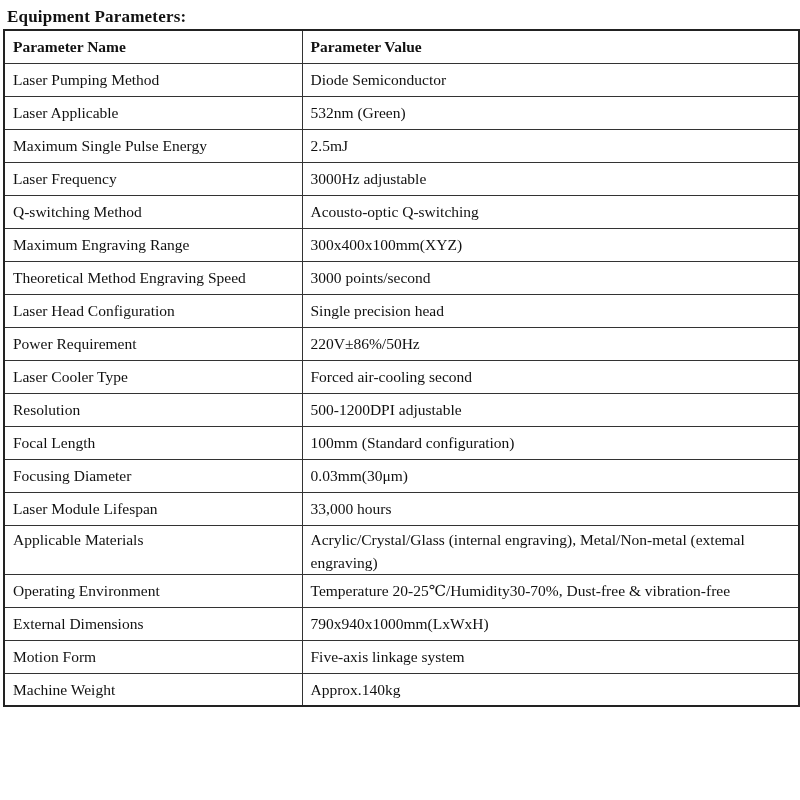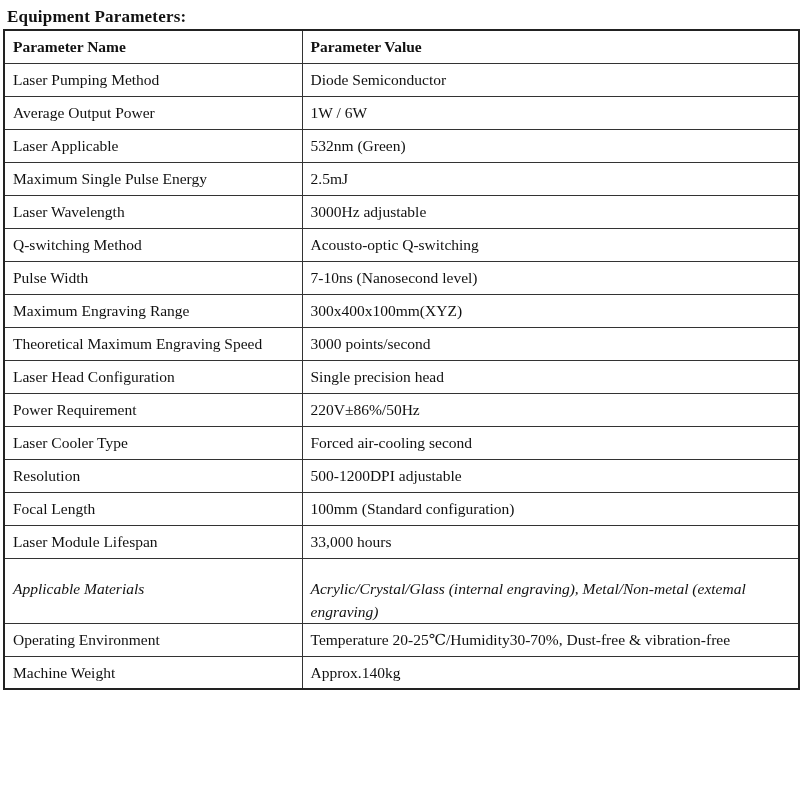--- a/index.html
+++ b/index.html
@@ -8,21 +8,21 @@
   .title { position:absolute; left:7px; top:7px; font-weight:bold; font-size:17px; letter-spacing:0.2px; }
   table { position:absolute; left:3px; top:29px; width:795px; border-collapse:collapse;
           border:2px solid #222; table-layout:fixed; }
   col.c1 { width:298px; }
   col.c2 { width:497px; }
   td, th { border:1px solid #333; padding:0 8px; font-size:15.5px; text-align:left;
            vertical-align:top; font-weight:normal; line-height:23px; }
   tr { height:33px;margin-left:20px; }
   td { padding-top:4px; }
   th { font-weight:bold; padding-top:4px; height:25px; }
-  tr.tall td { height:41px; padding-top:18px; line-height:23px;font-style:italic; }
+  tr.tall td { height:41px; padding-top:2px; line-height:23px; }
   .wm { position:absolute; left:300px; top:350px; width:210px; height:48px; pointer-events:none;
         color:rgba(160,160,160,0.35); font-style:italic; font-size:22px; font-weight:bold; }
 </style>
 </head>
 <body>
 
 <div class="title">Equipment  Parameters:</div>
 
 <table>
   <colgroup>
@@ -34,49 +34,41 @@
       <th>Parameter Name</th>
       <th>Parameter Value</th>
     </tr>
   </thead>
   <tbody id="tbody">
       <tr>
         <td>Laser Pumping Method</td>
         <td>Diode Semiconductor</td>
       </tr>
       <tr>
-        <td>Average Output Power</td>
-        <td>1W / 6W</td>
-      </tr>
-      <tr>
         <td>Laser Applicable</td>
         <td>532nm (Green)</td>
       </tr>
       <tr>
         <td>Maximum Single Pulse Energy</td>
         <td>2.5mJ</td>
       </tr>
       <tr>
-        <td>Laser Wavelength</td>
+        <td>Laser Frequency</td>
         <td>3000Hz adjustable</td>
       </tr>
       <tr>
         <td>Q-switching Method</td>
         <td>Acousto-optic Q-switching</td>
       </tr>
       <tr>
-        <td>Pulse Width</td>
-        <td>7-10ns (Nanosecond level)</td>
-      </tr>
-      <tr>
         <td>Maximum Engraving Range</td>
         <td>300x400x100mm(XYZ)</td>
       </tr>
       <tr>
-        <td>Theoretical Maximum Engraving Speed</td>
+        <td>Theoretical Method Engraving Speed</td>
         <td>3000 points/second</td>
       </tr>
       <tr>
         <td>Laser Head Configuration</td>
         <td>Single precision head</td>
       </tr>
       <tr>
         <td>Power Requirement</td>
         <td>220V±86%/50Hz</td>
       </tr>
@@ -86,31 +78,43 @@
       </tr>
       <tr>
         <td>Resolution</td>
         <td>500-1200DPI adjustable</td>
       </tr>
       <tr>
         <td>Focal Length</td>
         <td>100mm (Standard configuration)</td>
       </tr>
       <tr>
+        <td>Focusing Diameter</td>
+        <td>0.03mm(30μm)</td>
+      </tr>
+      <tr>
         <td>Laser Module Lifespan</td>
         <td>33,000 hours</td>
       </tr>
       <tr class="tall">
         <td>Applicable Materials</td>
         <td>Acrylic/Crystal/Glass (internal engraving), Metal/Non-metal (extemal engraving)</td>
       </tr>
       <tr>
         <td>Operating Environment</td>
         <td>Temperature 20-25℃/Humidity30-70%,   Dust-free &amp; vibration-free</td>
       </tr>
       <tr>
+        <td>External Dimensions</td>
+        <td>790x940x1000mm(LxWxH)</td>
+      </tr>
+      <tr>
+        <td>Motion Form</td>
+        <td>Five-axis linkage system</td>
+      </tr>
+      <tr>
         <td>Machine Weight</td>
         <td>Approx.140kg</td>
       </tr>
     </tbody>
 </table>
 
 <div class="wm"></div>
 
 </body></html>

